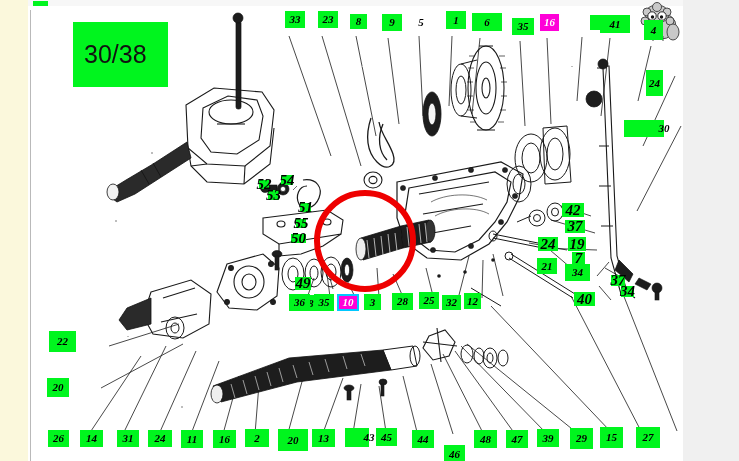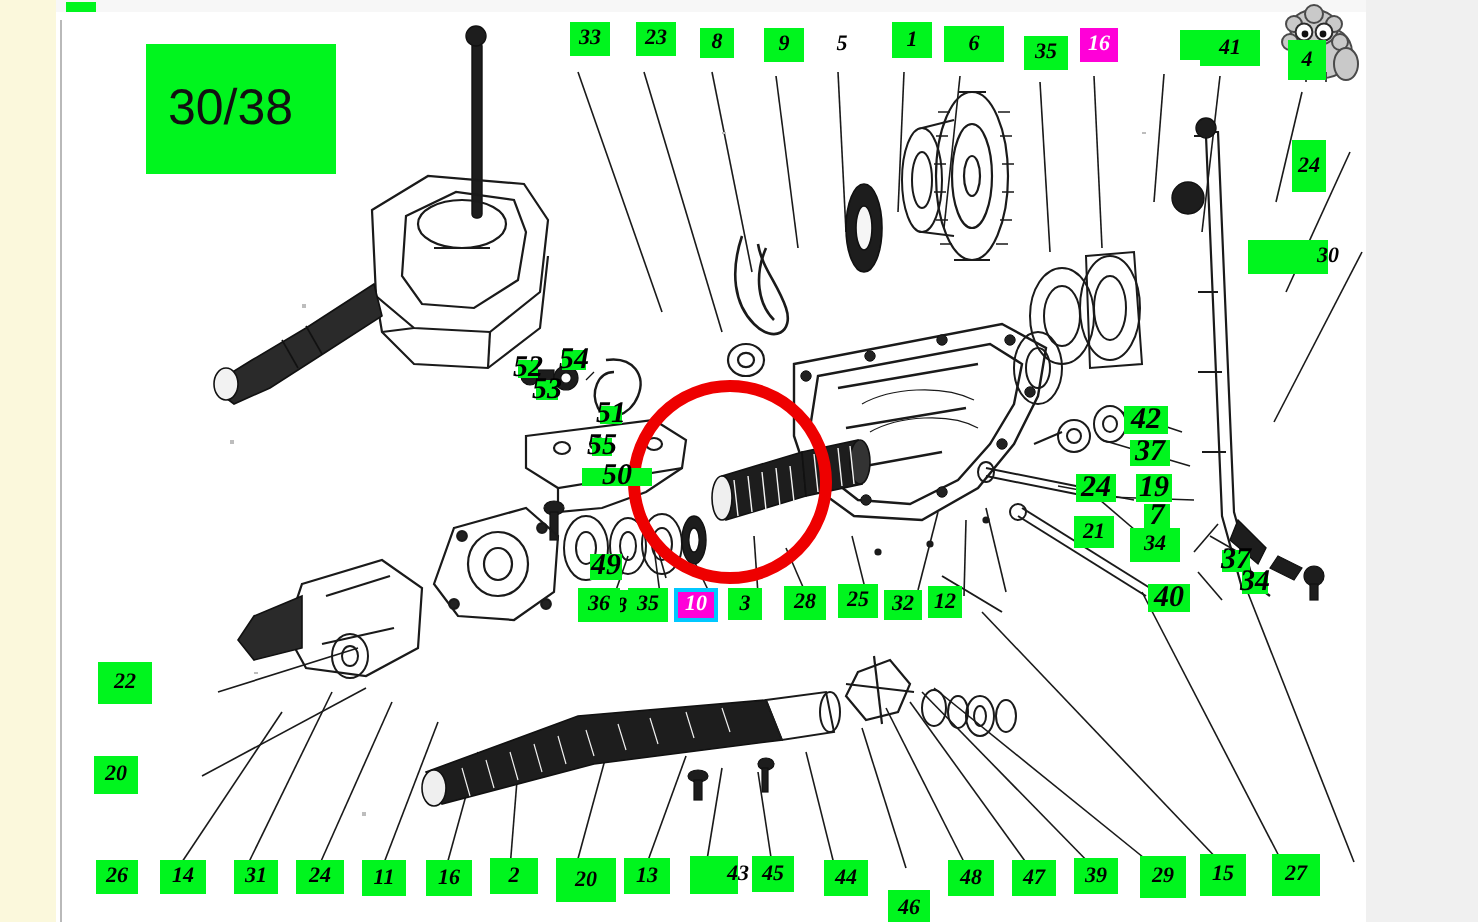--- a/index.html
+++ b/index.html
@@ -456,21 +456,21 @@
       <div class="tag" style="left: 419px; top: 292px; width: 20px; height: 17px;">25</div>
       <div class="tag" style="left: 442px; top: 295px; width: 19px; height: 15px;">32</div>
       <div class="tag" style="left: 464px; top: 293px; width: 17px; height: 16px;">12</div>
       <div class="tag sel" style="left: 337px; top: 294px; width: 22px; height: 17px;">10</div>
       <div class="tag" style="left: 49px; top: 331px; width: 27px; height: 21px;">22</div>
       <div class="tag" style="left: 47px; top: 378px; width: 22px; height: 19px;">20</div>
       <div class="tag tiny sm" style="left: 259px; top: 180px; width: 10px; height: 9px;">52</div>
       <div class="tag tiny sm" style="left: 281px; top: 175px; width: 12px; height: 10px;">54</div>
       <div class="tag tiny sm" style="left: 268px; top: 190px; width: 11px; height: 10px;">53</div>
       <div class="tag tiny sm" style="left: 300px; top: 203px; width: 11px; height: 9px;">51</div>
-      <div class="tag tiny sm" style="left: 291px; top: 234px; width: 35px; height: 9px;">50</div>
+      <div class="tag tiny sm" style="left: 291px; top: 234px; width: 15px; height: 9px;">50</div>
       <div class="tag tiny sm" style="left: 296px; top: 219px; width: 10px; height: 9px;">55</div>
       <div class="tag" style="left: 48px; top: 430px; width: 21px; height: 17px;">26</div>
       <div class="tag" style="left: 80px; top: 430px; width: 23px; height: 17px;">14</div>
       <div class="tag" style="left: 117px; top: 430px; width: 22px; height: 17px;">31</div>
       <div class="tag" style="left: 148px; top: 430px; width: 24px; height: 17px;">24</div>
       <div class="tag" style="left: 181px; top: 430px; width: 22px; height: 18px;">11</div>
       <div class="tag" style="left: 213px; top: 430px; width: 23px; height: 18px;">16</div>
       <div class="tag" style="left: 245px; top: 429px; width: 24px; height: 18px;">2</div>
       <div class="tag" style="left: 278px; top: 429px; width: 30px; height: 22px;">20</div>
       <div class="tag" style="left: 312px; top: 429px; width: 23px; height: 18px;">13</div>

